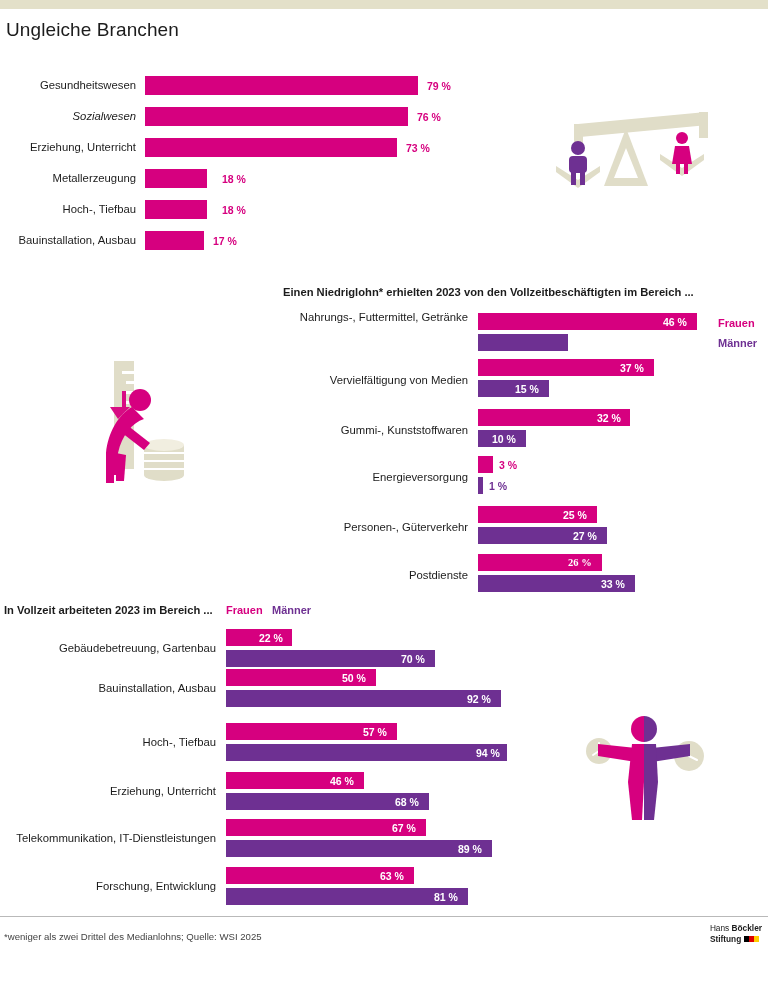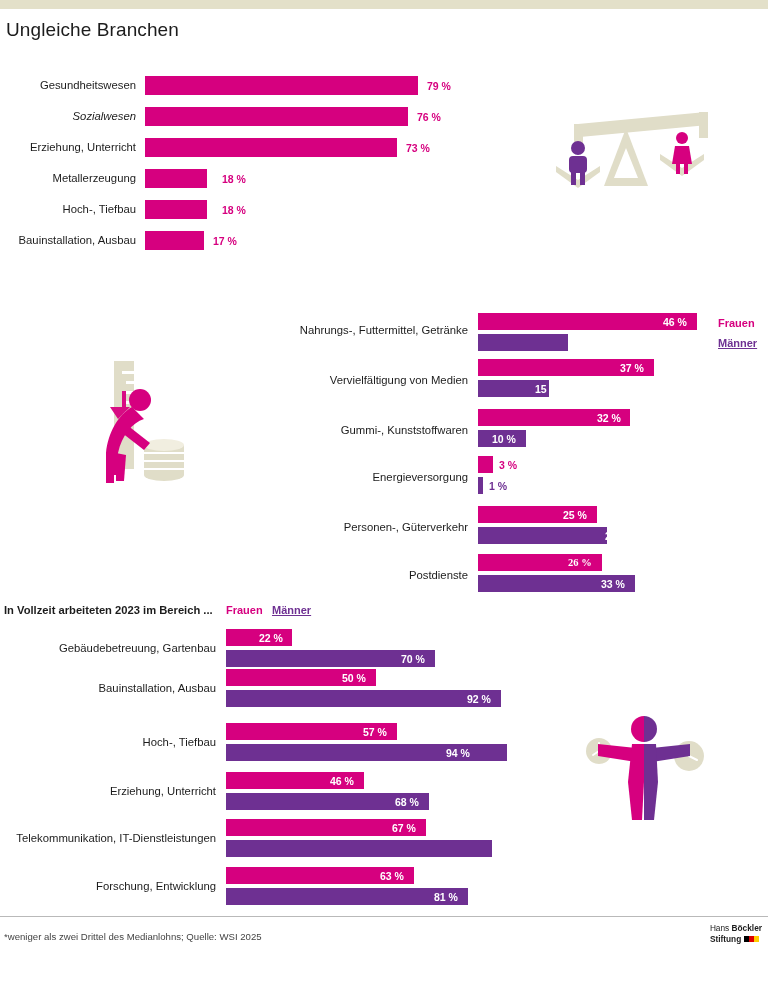--- a/index.html
+++ b/index.html
@@ -41,21 +41,21 @@
   .vlabel {
     position: absolute; font-size: 10.5px; font-weight: bold;
     white-space: nowrap;
   }
   .vlabel.inside { color: #ffffff; }
   .vlabel.out-f { color: #d6007f; }
   .vlabel.out-m { color: #6e3092; }
 
   .legend { position: absolute; font-size: 11px; font-weight: bold; white-space: nowrap; }
   .legend.f { color: #d6007f; }
-  .legend.m { color: #6e3092; text-decoration: underline; }
+  .legend.m { color: #6e3092; }
 
   .secheading {
     position: absolute; font-size: 11.2px; font-weight: bold; color: #1c1c1c;
     white-space: nowrap;
   }
 
   
   .rule {
     position: absolute; left: 0; top: 916px; width: 768px;
     height: 1px; background: #b9b9b9;
@@ -129,55 +129,56 @@
     <rect x="13" y="48" width="18" height="17" rx="4" fill="#6e3092"></rect>
     <rect x="15" y="63" width="5" height="14" fill="#6e3092"></rect>
     <rect x="24" y="63" width="5" height="14" fill="#6e3092"></rect>
 
     <circle cx="126" cy="30" r="6" fill="#d6007f"></circle>
     <path d="M119 38 L133 38 L136 56 L116 56 Z" fill="#d6007f"></path>
     <rect x="120" y="55" width="4" height="11" fill="#d6007f"></rect>
     <rect x="128" y="55" width="4" height="11" fill="#d6007f"></rect>
   </svg>
 
+  <div class="secheading" style="left:283px;top:286px;">Einen Niedriglohn* erhielten 2023 von den Vollzeitbeschäftigten im Bereich ...</div>
 
   <div class="legend f" style="left:718px;top:317px;">Frauen</div>
   <div class="legend m" style="left:718px;top:337px;">Männer</div>
 
   <div>
 
-    <div class="rowlabel" style="left:258px;top:324px;width:210px;">Nahrungs-, Futtermittel, Getränke</div>
+    <div class="rowlabel" style="left:258px;top:311px;width:210px;">Nahrungs-, Futtermittel, Getränke</div>
     <div class="bar f" style="left:478px;top:313px;width:219px;height:17px;"></div>
     <div class="vlabel inside" style="left:663px;top:316px;">46 %</div>
     <div class="bar m" style="left:478px;top:334px;width:90px;height:17px;"></div>
     <div class="vlabel inside" style="left:534px;top:337px;margin-top:24px;">19 %</div>
 
     <div class="rowlabel" style="left:258px;top:374px;width:210px;">Vervielfältigung von Medien</div>
     <div class="bar f" style="left:478px;top:359px;width:176px;height:17px;"></div>
     <div class="vlabel inside" style="left:620px;top:362px;">37 %</div>
     <div class="bar m" style="left:478px;top:380px;width:71px;height:17px;"></div>
-    <div class="vlabel inside" style="left:515px;top:383px;margin-left:20px;">15 %</div>
+    <div class="vlabel inside" style="left:515px;top:383px;">15 %</div>
 
     <div class="rowlabel" style="left:258px;top:424px;width:210px;">Gummi-, Kunststoffwaren</div>
     <div class="bar f" style="left:478px;top:409px;width:152px;height:17px;"></div>
     <div class="vlabel inside" style="left:597px;top:412px;">32 %</div>
     <div class="bar m" style="left:478px;top:430px;width:48px;height:17px;"></div>
     <div class="vlabel inside" style="left:492px;top:433px;">10 %</div>
 
     <div class="rowlabel" style="left:258px;top:471px;width:210px;">Energieversorgung</div>
     <div class="bar f" style="left:478px;top:456px;width:15px;height:17px;"></div>
     <div class="vlabel out-f" style="left:499px;top:459px;">3 %</div>
     <div class="bar m" style="left:478px;top:477px;width:5px;height:17px;"></div>
     <div class="vlabel out-m" style="left:489px;top:480px;">1 %</div>
 
     <div class="rowlabel" style="left:258px;top:521px;width:210px;">Personen-, Güterverkehr</div>
     <div class="bar f" style="left:478px;top:506px;width:119px;height:17px;"></div>
     <div class="vlabel inside" style="left:563px;top:509px;">25 %</div>
     <div class="bar m" style="left:478px;top:527px;width:129px;height:17px;"></div>
-    <div class="vlabel inside" style="left:573px;top:530px;margin-left:32px;">27 %</div>
+    <div class="vlabel inside" style="left:573px;top:530px;">27 %</div>
 
     <div class="rowlabel" style="left:258px;top:569px;width:210px;">Postdienste</div>
     <div class="bar f" style="left:478px;top:554px;width:124px;height:17px;"></div>
     <div class="vlabel inside" style="left:568px;top:557px;font-family:Liberation Serif, serif;">26 %</div>
     <div class="bar m" style="left:478px;top:575px;width:157px;height:17px;"></div>
     <div class="vlabel inside" style="left:601px;top:578px;">33 %</div>
   </div>
 
   <svg class="illus" style="left:92px;top:357px;" width="100" height="133" viewBox="0 0 100 133">
 
@@ -228,33 +229,33 @@
     <div class="rowlabel" style="left:0;top:682px;width:216px;">Bauinstallation, Ausbau</div>
     <div class="bar f" style="left:226px;top:669px;width:150px;height:17px;"></div>
     <div class="vlabel inside" style="left:342px;top:672px;">50 %</div>
     <div class="bar m" style="left:226px;top:690px;width:275px;height:17px;"></div>
     <div class="vlabel inside" style="left:467px;top:693px;">92 %</div>
 
     <div class="rowlabel" style="left:0;top:736px;width:216px;">Hoch-, Tiefbau</div>
     <div class="bar f" style="left:226px;top:723px;width:171px;height:17px;"></div>
     <div class="vlabel inside" style="left:363px;top:726px;">57 %</div>
     <div class="bar m" style="left:226px;top:744px;width:281px;height:17px;"></div>
-    <div class="vlabel inside" style="left:446px;top:747px;">94 %</div>
+    <div class="vlabel inside" style="left:476px;top:747px;">94 %</div>
 
     <div class="rowlabel" style="left:0;top:785px;width:216px;">Erziehung, Unterricht</div>
     <div class="bar f" style="left:226px;top:772px;width:138px;height:17px;"></div>
     <div class="vlabel inside" style="left:330px;top:775px;">46 %</div>
     <div class="bar m" style="left:226px;top:793px;width:203px;height:17px;"></div>
     <div class="vlabel inside" style="left:395px;top:796px;">68 %</div>
 
     <div class="rowlabel" style="left:0;top:832px;width:216px;">Telekommunikation, IT-Dienstleistungen</div>
     <div class="bar f" style="left:226px;top:819px;width:200px;height:17px;"></div>
     <div class="vlabel inside" style="left:392px;top:822px;">67 %</div>
     <div class="bar m" style="left:226px;top:840px;width:266px;height:17px;"></div>
-    <div class="vlabel inside" style="left:458px;top:843px;margin-top:35px;">89 %</div>
+    <div class="vlabel inside" style="left:458px;top:843px;">89 %</div>
 
     <div class="rowlabel" style="left:0;top:880px;width:216px;">Forschung, Entwicklung</div>
     <div class="bar f" style="left:226px;top:867px;width:188px;height:17px;"></div>
     <div class="vlabel inside" style="left:380px;top:870px;">63 %</div>
     <div class="bar m" style="left:226px;top:888px;width:242px;height:17px;"></div>
     <div class="vlabel inside" style="left:434px;top:891px;">81 %</div>
   </div>
 
   <svg class="illus" style="left:586px;top:704px;" width="118" height="122" viewBox="0 0 118 122">
 

